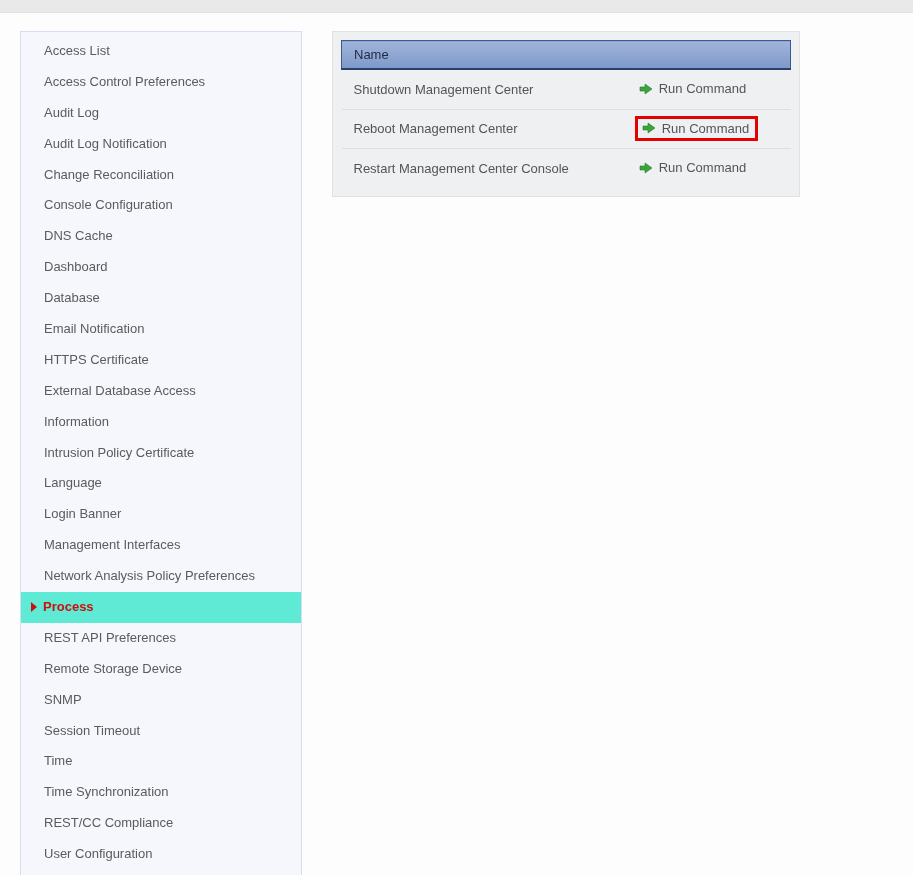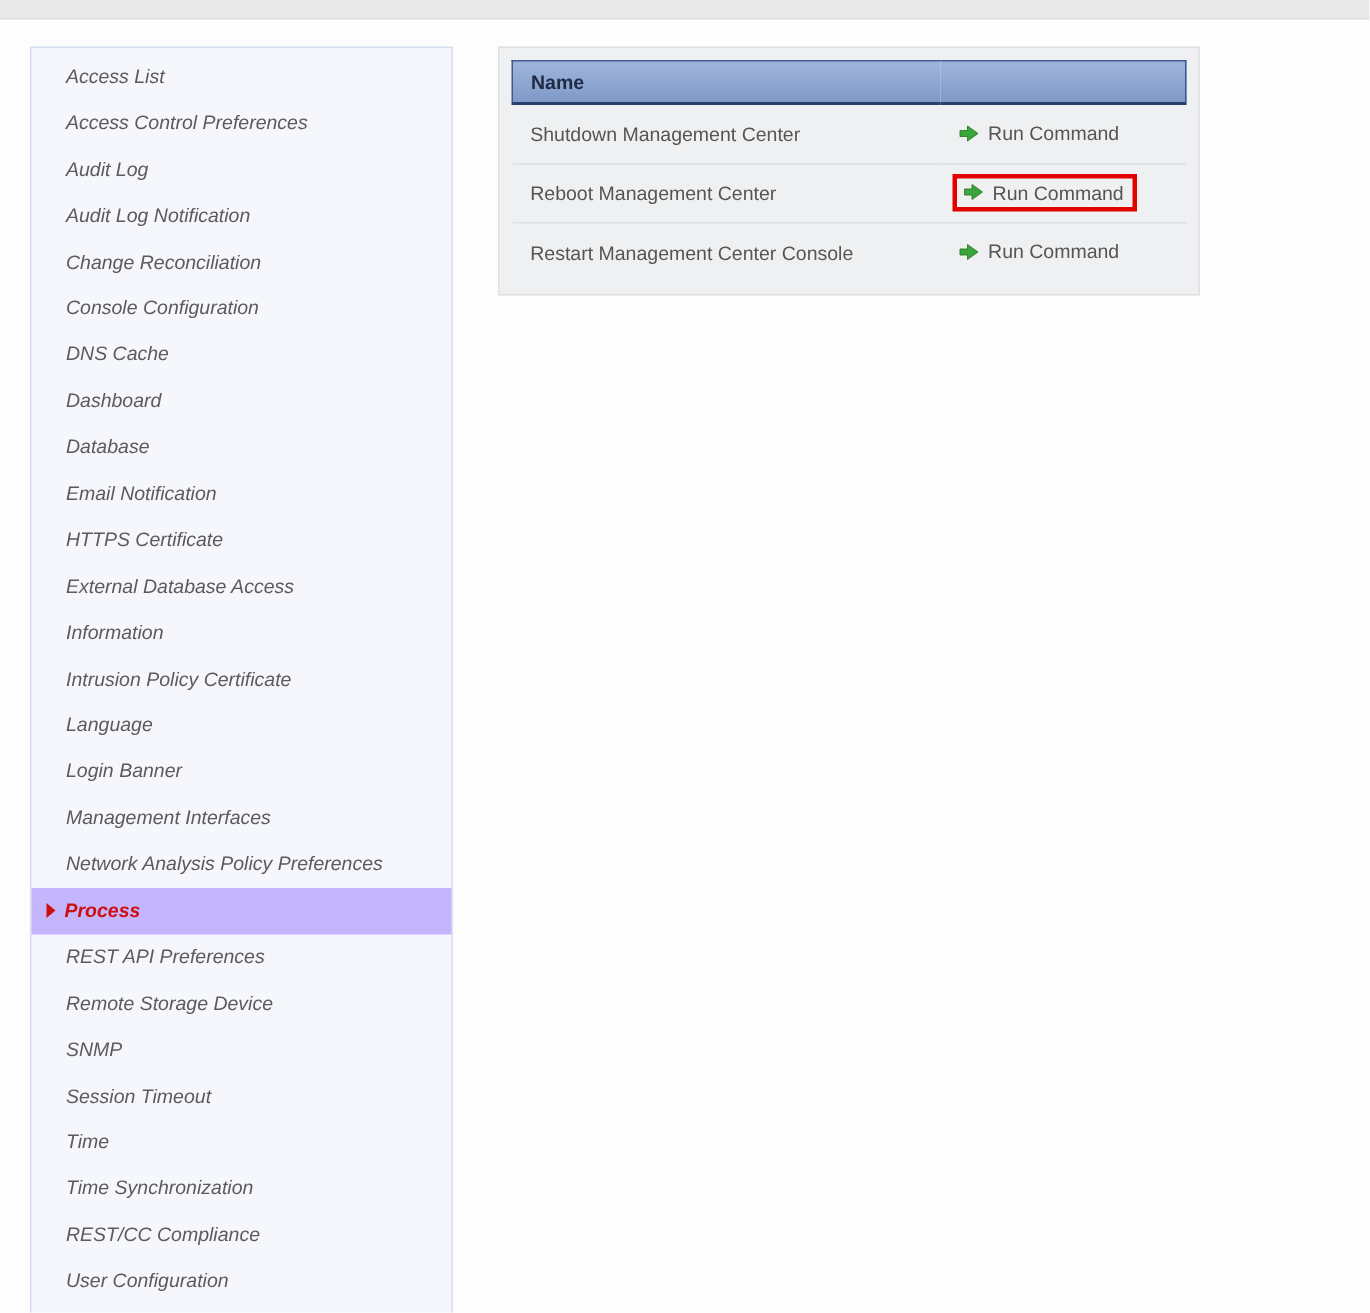--- a/index.html
+++ b/index.html
@@ -29,24 +29,23 @@
     border: 1px solid #d5dff0;
     background: #f5f7fc;
     box-sizing: border-box;
     padding: 4px 0;
   }
   .sidebar-item {
     padding: 7px 12px 7px 23px;
     color: #5b5b5b;
     cursor: pointer;
     line-height: 1.3;
-    font-style: italic;
   }
   .sidebar-item.active {
-    background: #c4b5fd;
+    background: #5eead4;
     color: #cc0f0f;
     font-weight: bold;
     padding-left: 10px;
     display: flex;
     align-items: center;
   }
   .sidebar-item.active .tri {
     display: inline-block;
     width: 0; height: 0;
     border-top: 5px solid transparent;
@@ -65,21 +64,21 @@
   table.process-table {
     width: 100%;
     border-collapse: collapse;
   }
   table.process-table thead th {
     background: linear-gradient(#9fb4da, #7e99c8);
     border: 1px solid #3c5a92;
     border-bottom: 2px solid #2a3f6a;
     text-align: left;
     padding: 6px 12px;
-    font-weight: bold;
+    font-weight: normal;
     color: #1f2a44;
   }
   table.process-table thead th.empty {
     border-left: none;
   }
   table.process-table thead th:first-child {
     border-right: none;
   }
   table.process-table tbody tr td {
     padding: 11px 12px;

